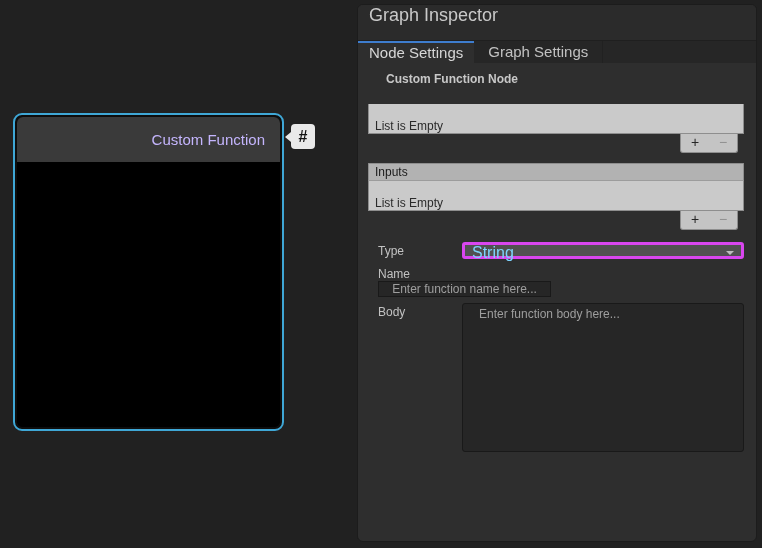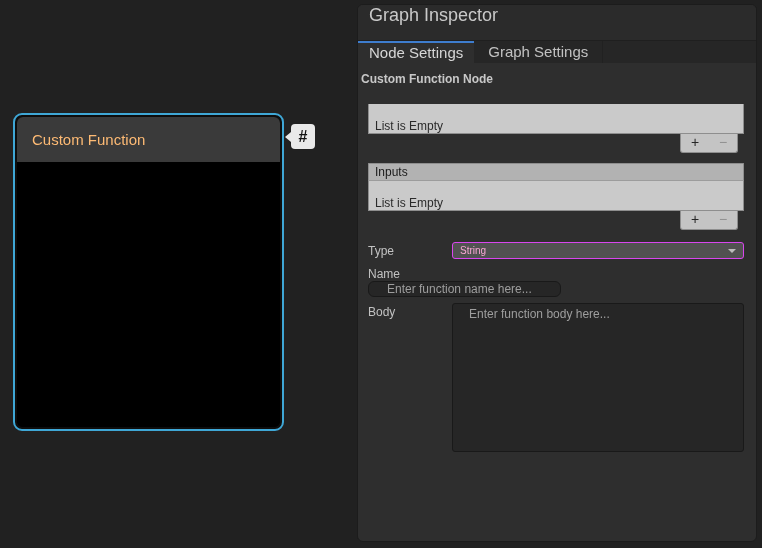--- a/index.html
+++ b/index.html
@@ -17,21 +17,21 @@
     border:2px solid var(--selection, #3FA7D6);
     border-radius:9px; background:#0D0D0D; padding:2px;
   }
   .node-inner {
     width:100%; height:100%; border-radius:6px; overflow:hidden;
     background:#000; display:flex; flex-direction:column;
   }
   .node-titlebar {
     height:45px; flex:none; background:#3A3A3A;
     display:flex; align-items:center; padding:0 15px;
-    font-size:15px; color:#fdba74;
+    font-size:15px; color:#c4b5fd;justify-content:flex-end;
   }
   .node-body { flex:1; background:#000; }
 
   
   .badge { position:absolute; left:285px; top:124px; display:flex; align-items:center; }
   .badge-tail {
     width:0; height:0;
     border-top:5px solid transparent; border-bottom:5px solid transparent;
     border-right:6px solid #E9E9E9;
   }
@@ -55,21 +55,21 @@
   .tab { font-size:15px; white-space:nowrap; }
   .tab.active {
     background:var(--panel-bg, #2E2E2E);
     border-top:2px solid var(--accent, #3E7DCE);
     padding:0 11px; line-height:20px; color:#D6D6D6;
   }
   .tab.inactive {
     padding:0 14px; line-height:22px; color:#C2C2C2;
     border-right:1px solid #212121;
   }
-  .section-title { margin:9px 3px 0; height:14px; font-size:12px; font-weight:bold; color:#C8C8C8; }
+  .section-title { margin:9px 28px 0; height:14px; font-size:12px; font-weight:bold; color:#C8C8C8; }
 
   
   .rlist { margin:0 12px 0 10px; }
   .rlist.first  { margin-top:18px; }
   .rlist.second { margin-top:10px; }
   .rlist-header {
     height:18px; background:var(--list-header-bg, #B2B2B2);
     border:1px solid #8E8E8E; border-bottom:1px solid #9C9C9C;
     border-radius:1px 1px 0 0;
     padding:0 6px; font-size:12px; color:#1A1A1A; line-height:16px;
@@ -82,41 +82,41 @@
   .rlist-footer { position:relative; height:19px; }
   .rlist-footer-box {
     position:absolute; right:6px; top:0; width:58px; height:19px;
     background:#C4C4C4; border:1px solid #8E8E8E; border-top:none;
     border-radius:0 0 3px 3px; display:flex;
   }
   .list-btn { flex:1; text-align:center; font-size:14px; line-height:16px; color:#262626; cursor:pointer; }
   .list-btn.disabled { color:#909090; }
 
   
-  .field-row { display:flex; margin:0 12px 0 10px; align-items:flex-start; }
+  .field-row { display:flex; margin:0 12px 0 20px; align-items:flex-start; }
   .field-row.type { margin-top:12px; }
   .field-row.name { margin-top:6px;flex-direction:column; }
   .field-row.body { margin-top:6px; }
   .field-label { width:84px; flex:none; font-size:12px; color:#C2C2C2; padding-top:2px; }
 
   .dropdown {
     flex:1; height:17px; position:relative;
-    background:#515151; border:1px solid #d946ef; border-radius:3px;
-    font-size:10px; color:#f9a8d4; line-height:15px; padding:0 20px 0 7px;
+    background:#515151; border:3px solid #d946ef; border-radius:3px;
+    font-size:16px; color:#7dd3fc; line-height:15px; padding:0 20px 0 7px;
     cursor:pointer;
   }
   .dropdown-arrow {
     position:absolute; right:7px; top:6px; width:0; height:0;
     border-left:4px solid transparent; border-right:4px solid transparent;
     border-top:4px solid #BDBDBD;
   }
 
   .text-input {
-    flex:1; height:18px; background:#262626; border:1px solid #191919; border-radius:6px;
-    color:#CFCFCF; font-size:12px; padding:0 18px; font-family:inherit; outline:none;
+    flex:1; height:18px; background:#262626; border:1px solid #191919; border-radius:0;
+    color:#CFCFCF; font-size:12px; padding:0 8px; font-family:inherit; outline:none;text-align:center;
   }
   .text-area {
     flex:1; height:149px; background:#262626; border:1px solid #191919; border-radius:3px;
     color:#CFCFCF; font-size:12px; padding:3px 16px; font-family:inherit;
     resize:none; outline:none;
   }
   ::placeholder { color:#9E9E9E; opacity:1; }
 </style>
 </head>
 <body>

